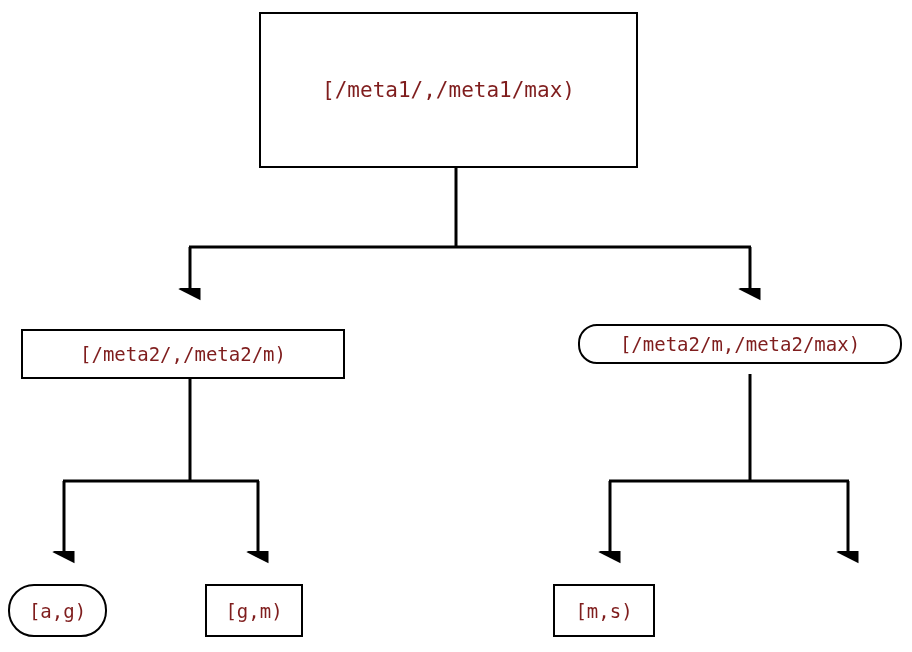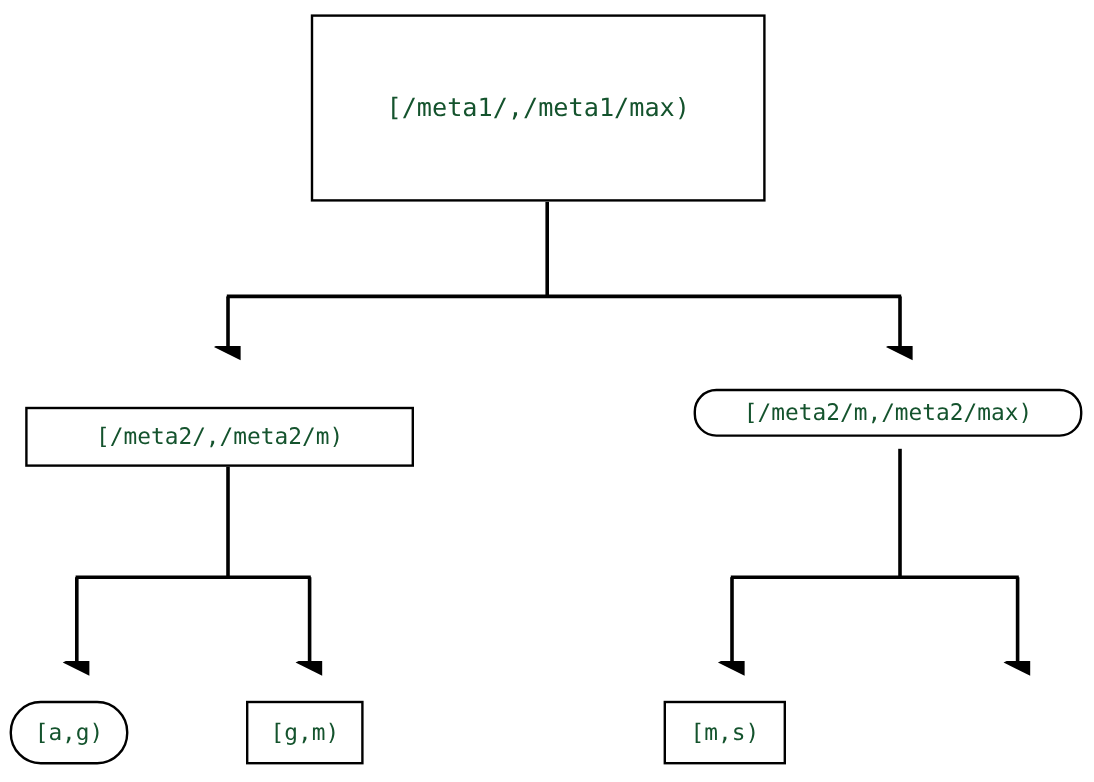--- a/index.html
+++ b/index.html
@@ -16,33 +16,33 @@
     font-family: "DejaVu Sans Mono", "Liberation Mono", monospace;
   }
   .node {
     position: absolute;
     box-sizing: border-box;
     border: 2px solid #000000;
     background: #ffffff;
     display: flex;
     align-items: center;
     justify-content: center;
-    color: #14532d;
+    color: #7f1d1d;
     white-space: pre;
   }
   .node-root {
     left: 259px;
     top: 12px;
     width: 379px;
     height: 156px;
     font-size: 21px;
   }
   .node-mid-left {
     left: 21px;
-    top: 339px;
+    top: 329px;
     width: 324px;
     height: 50px;
     font-size: 19px;
   }
   .node-mid-right {
     left: 578px;
     top: 324px;
     width: 324px;
     height: 40px;
     font-size: 19px;

